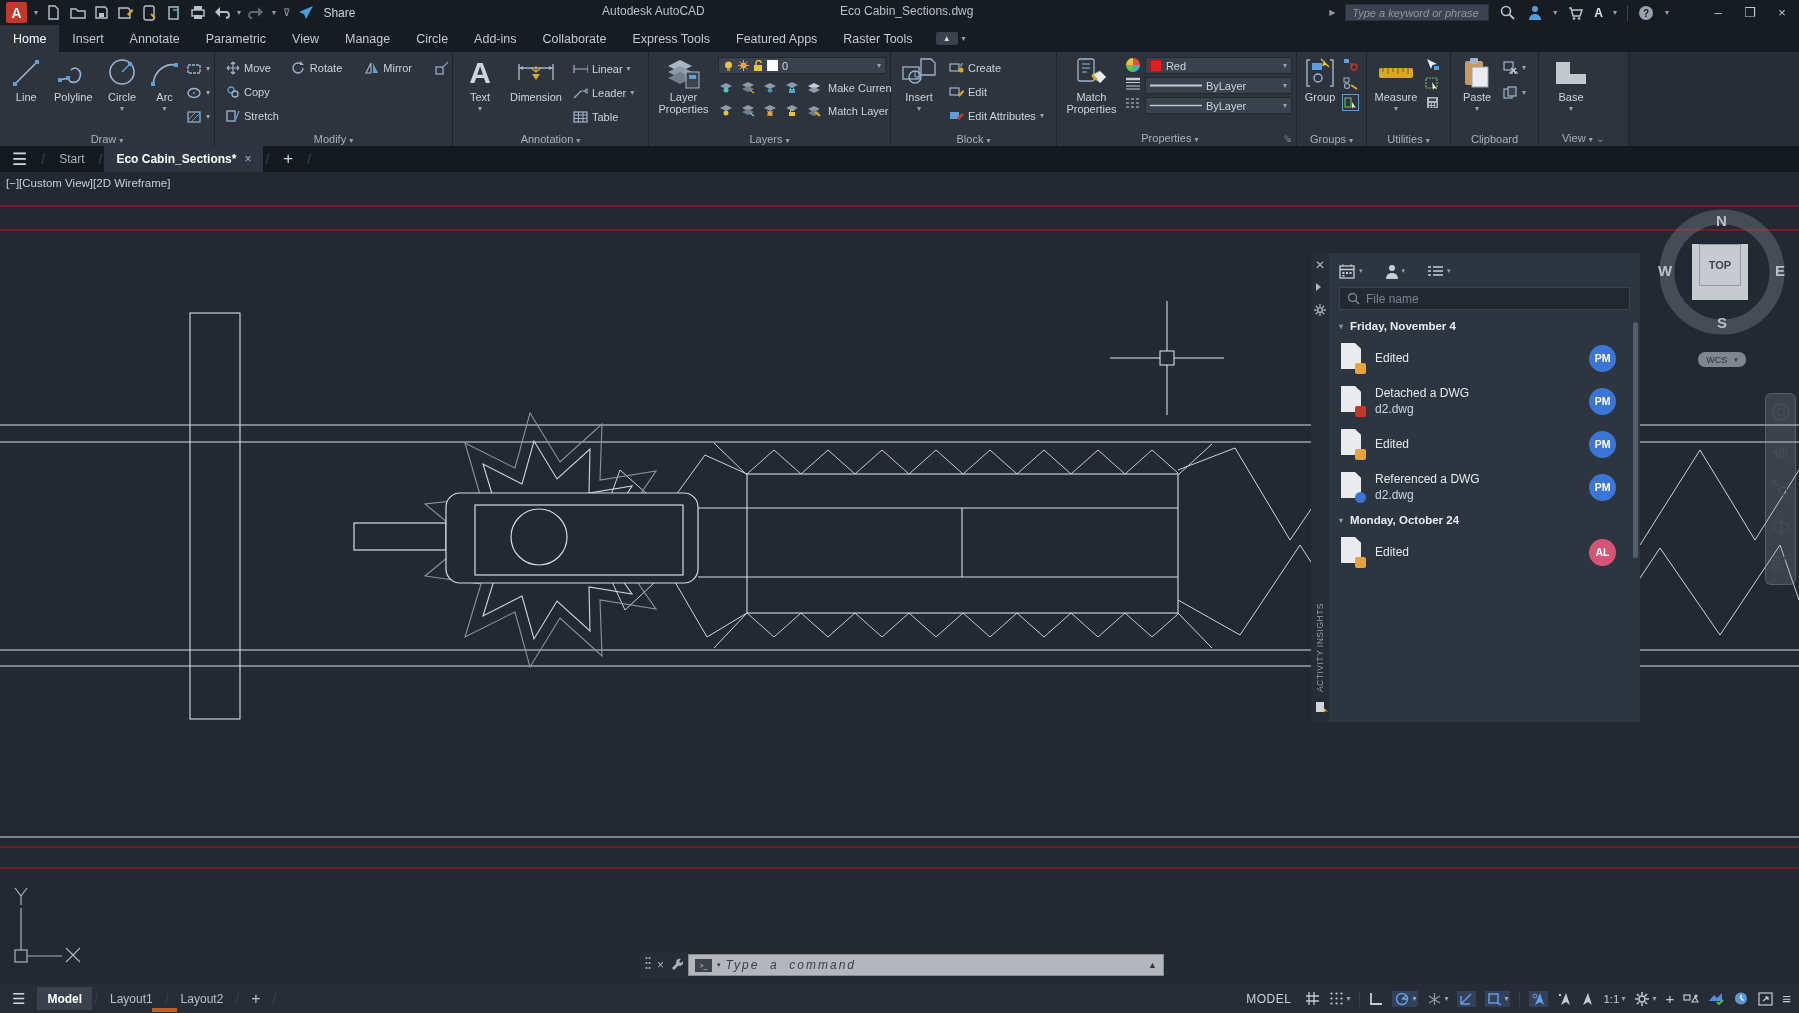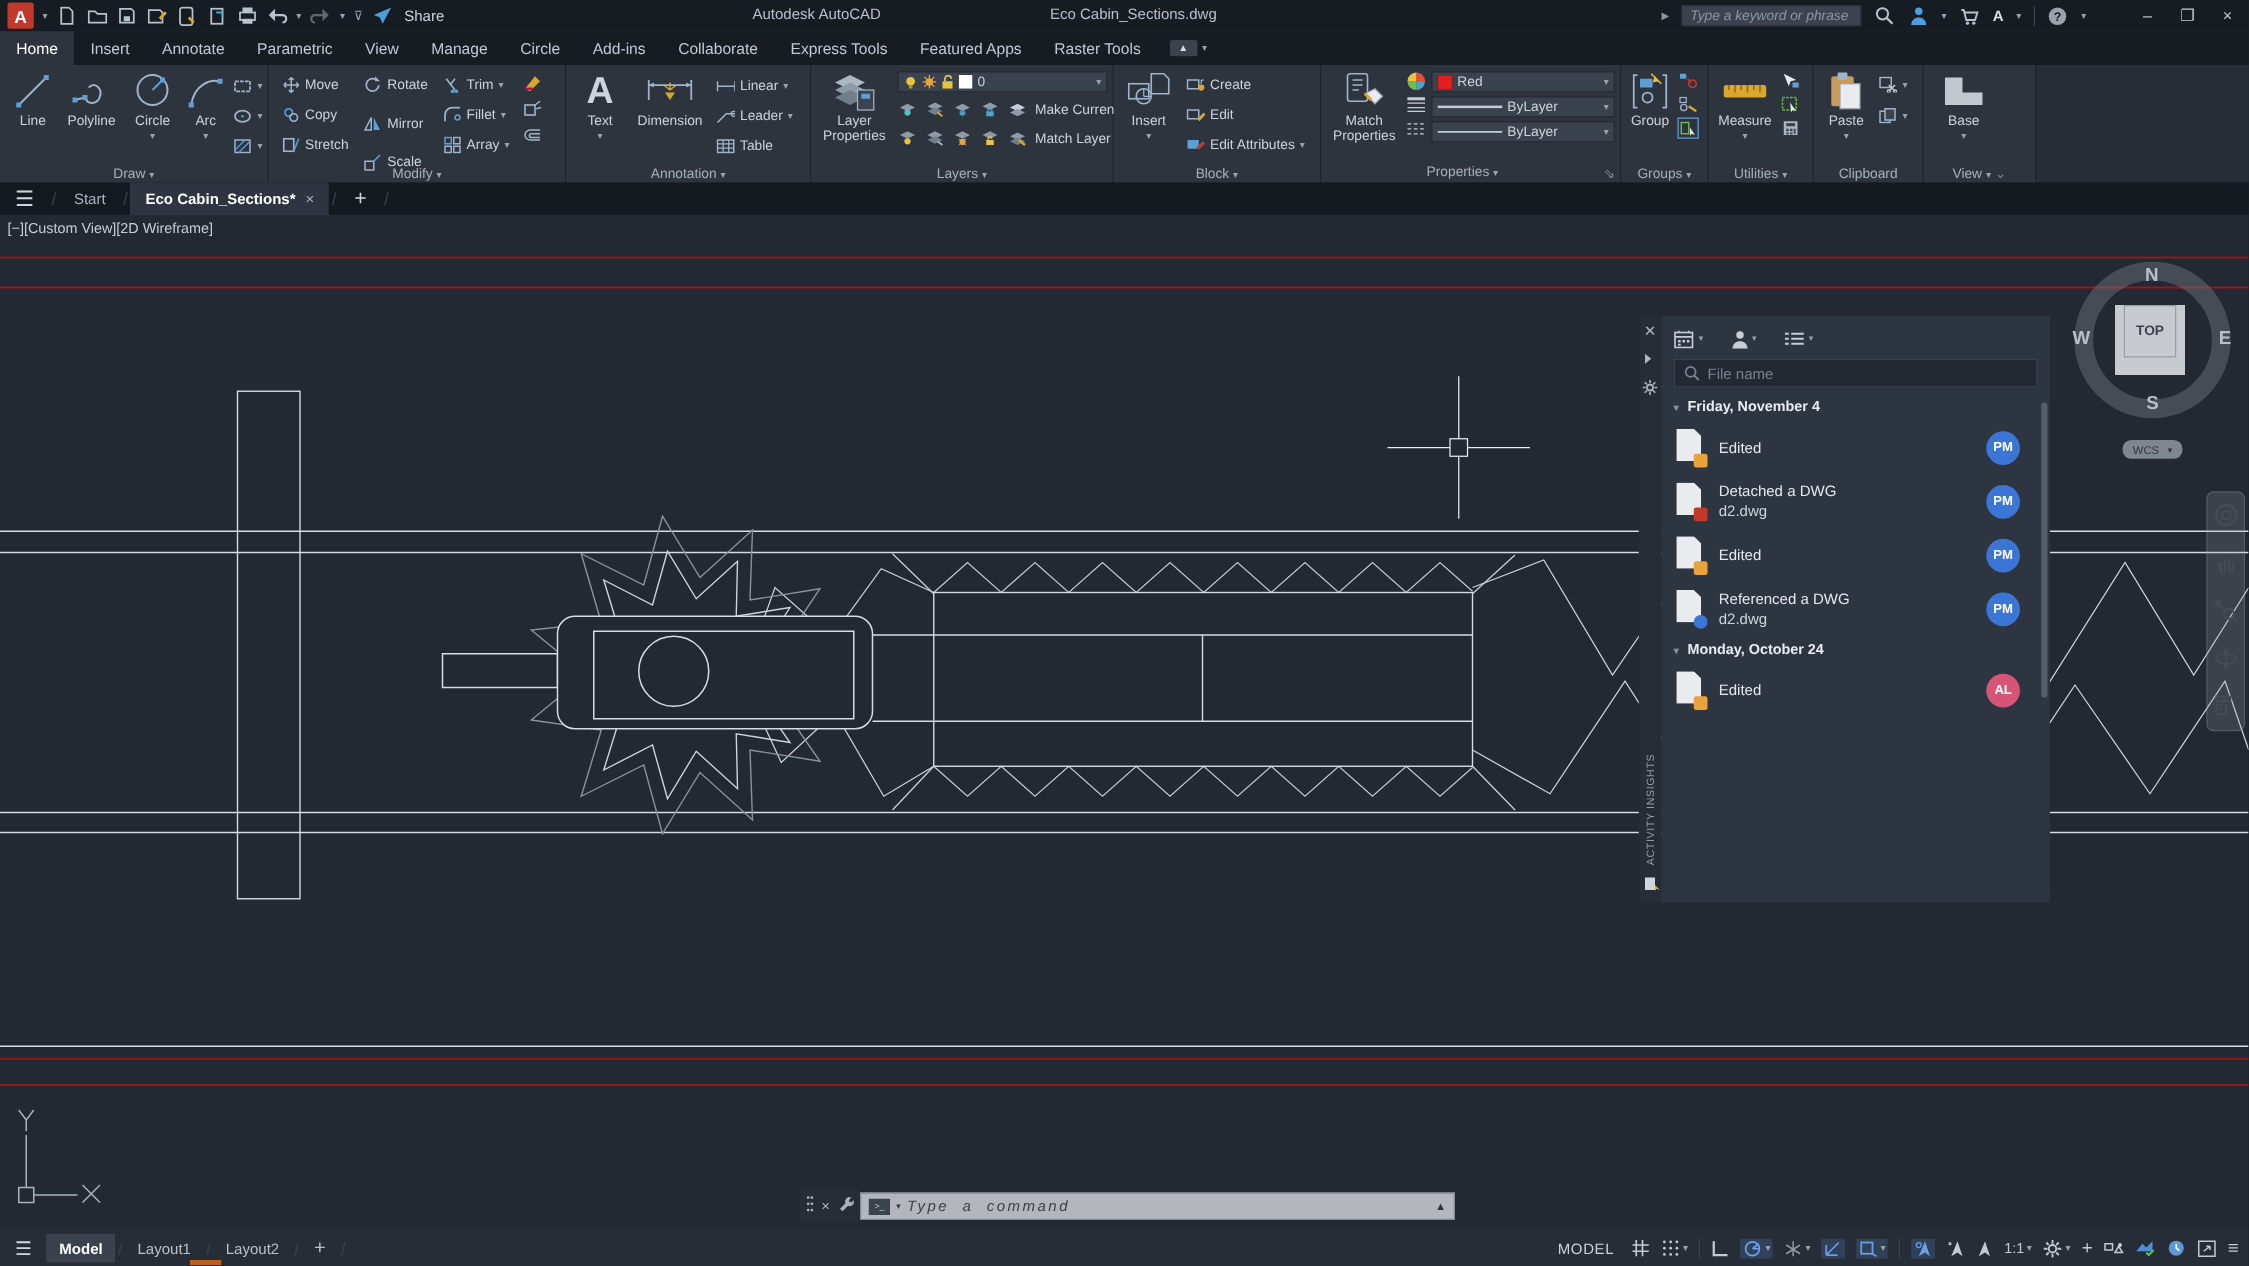--- a/index.html
+++ b/index.html
@@ -364,21 +364,21 @@
           <div class="smallrow">
             <span class="mini">
               <svg width="14" height="14">
                   <rect x="1" y="2" width="8" height="10" fill="none" stroke="#9fb4cb" stroke-width="1.3"></rect>
                   <path d="M9 12L13 2" stroke="#5f9fd8" stroke-width="1.3"></path>
                 </svg>
               </span>
             <span>Stretch</span>
             </div>
         </div>
-        <div style="display:flex;flex-direction:column;gap:12px;padding-top:3px;margin-left:8px">
+        <div style="display:flex;flex-direction:row;gap:22px;padding-top:3px;margin-left:8px">
           <div class="smallrow">
             <span class="mini">
               <svg width="14" height="14">
                   <path d="M12 7a5 5 0 1 1-3-4.6" fill="none" stroke="#9fb4cb" stroke-width="1.4"></path>
                   <path d="M9 0v4h4z" fill="#9fb4cb"></path>
                 </svg>
               </span>
             <span>Rotate</span>
             </div>
           <div class="smallrow">

